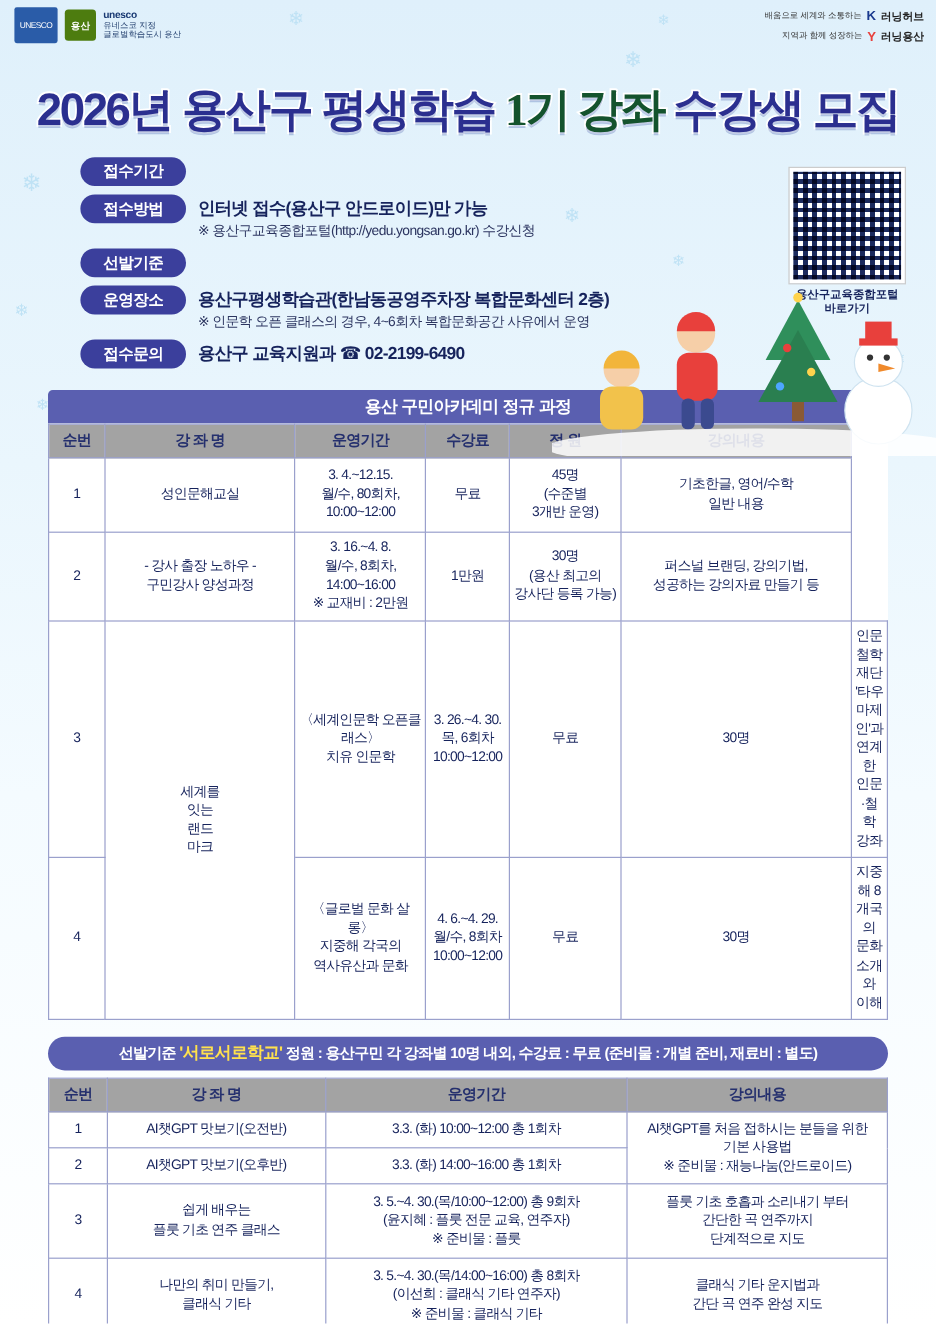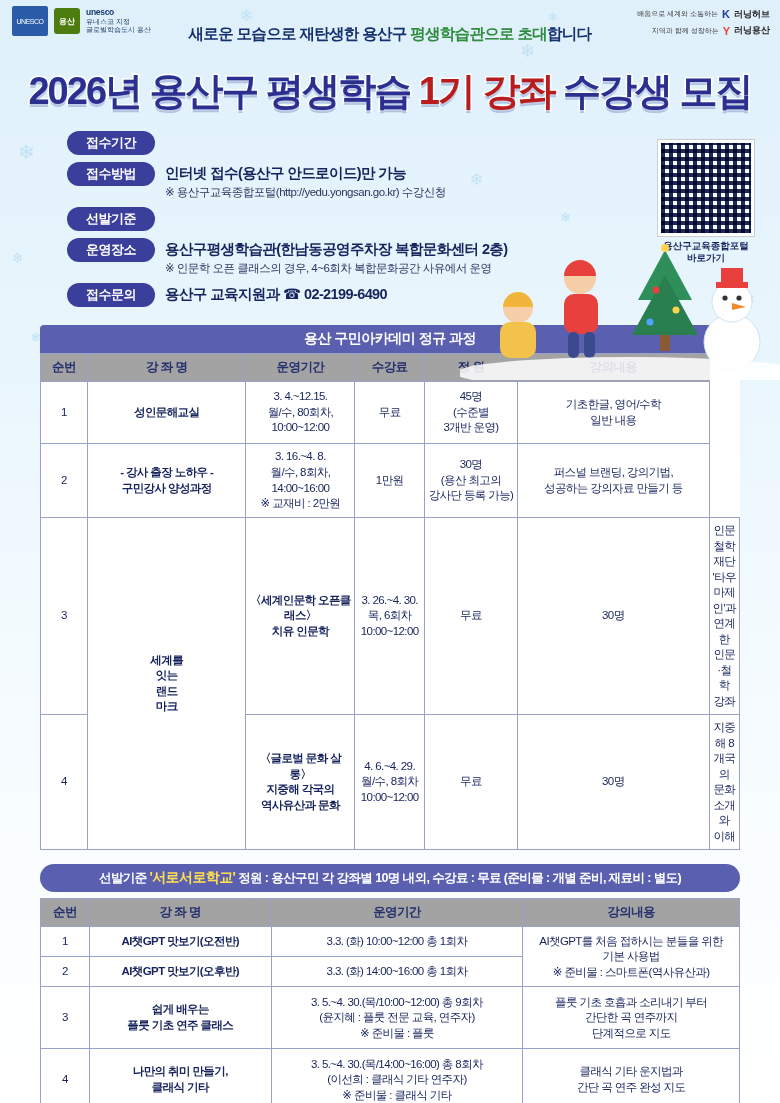--- a/index.html
+++ b/index.html
@@ -40,21 +40,21 @@
   
   .maintitle { text-align:center; margin-top:8px; }
   .maintitle .line {
     display:inline-block;
     font-size:38px; font-weight:bold; letter-spacing:-2px;
     color:#2b2f8f;
     -webkit-text-stroke: 3px #ffffff;
     paint-order: stroke fill;
     text-shadow: 0 3px 0 rgba(80,110,180,.35);
   }
-  .maintitle .pink { color:#b91c1c; }
+  .maintitle .pink { color:#14532d;font-family:Liberation Serif, serif; }
 
   
   .info { margin:14px 0 0 44px; width:470px; }
   .inforow { display:flex; align-items:flex-start; margin-bottom:7px;padding-left:23px; }
   .pill {
     background:#3b3f9c; color:#fff; font-size:13px; font-weight:bold;
     border-radius:14px; padding:3px 12px; min-width:88px; text-align:center;
     letter-spacing:-.5px; flex:0 0 auto; margin-right:10px;
   }
   .infotext { font-size:14.5px; font-weight:bold; letter-spacing:-.6px; color:#16235c; padding-top:2px; }
@@ -74,21 +74,21 @@
   
   .tablewrap { width:700px; margin:8px auto 0 auto; }
   .tbl-title {
     background:#5a5fb0; color:#fff; font-size:14px; font-weight:bold; text-align:center;
     padding:5px 0; border-radius:4px 4px 0 0; letter-spacing:-.5px;
   }
   table { width:100%; border-collapse:collapse; background:#fff; }
   th, td { border:1px solid #9aa0cc; text-align:center; letter-spacing:-.6px; }
   th { background:#a3a3a3; color:#25306e; font-size:12.5px; font-weight:bold; padding:5px 2px; }
   td { font-size:11.5px; color:#16235c; padding:5px 3px; line-height:1.35; }
-  td.b { font-weight:bold; }
+  td.b { font-weight:normal; }
 
   .banner2 {
     width:700px; margin:14px auto 0 auto; background:#5a5fb0; color:#fff;
     border-radius:16px; text-align:center; font-size:12.5px; font-weight:bold;
     padding:5px 8px; letter-spacing:-.6px;
   }
   .banner2 .yellow { color:#ffe14d; font-size:14px; }
   .tablewrap2 { width:700px; margin:6px auto 0 auto; }
 </style>
 </head>
@@ -121,23 +121,20 @@
       <span class="k">K</span>
       <span class="hub">러닝허브</span>
     </div>
     <div class="row">
       <span>지역과 함께 성장하는</span>
       <span class="y">Y</span>
       <span class="hub">러닝용산</span>
     </div>
   </div>
 
-  <div class="invite">
-    <span>새로운 모습으로 재탄생한 용산구 </span><span class="green">평생학습관으로 초대</span><span>합니다</span>
-  </div>
 </div>
 
 <div class="maintitle">
   <span class="line"><span>2026년 용산구 평생학습 </span><span class="pink">1기 강좌 </span><span>수강생 모집</span></span>
 </div>
 
 <div class="info">
   <div class="inforow">
     <div class="pill">접수기간</div>
   </div>
@@ -306,21 +303,21 @@
         <th>강의내용</th>
       </tr>
     </thead>
     <tbody>
       <tr style="height:30px">
         <td>1</td>
         <td class="b">AI챗GPT 맛보기(오전반)</td>
         <td>3.3. (화) 10:00~12:00 총 1회차</td>
         <td rowspan="2" style="white-space:pre-line">AI챗GPT를 처음 접하시는 분들을 위한
 기본 사용법
-※ 준비물 : 스마트폰(역사유산과)</td>
+※ 준비물 : 재능나눔(안드로이드)</td>
       </tr>
       <tr style="height:30px">
         <td>2</td>
         <td class="b">AI챗GPT 맛보기(오후반)</td>
         <td>3.3. (화) 14:00~16:00 총 1회차</td>
       </tr>
       <tr style="height:62px">
         <td>3</td>
         <td class="b" style="white-space:pre-line">쉽게 배우는
 플룻 기초 연주 클래스</td>

